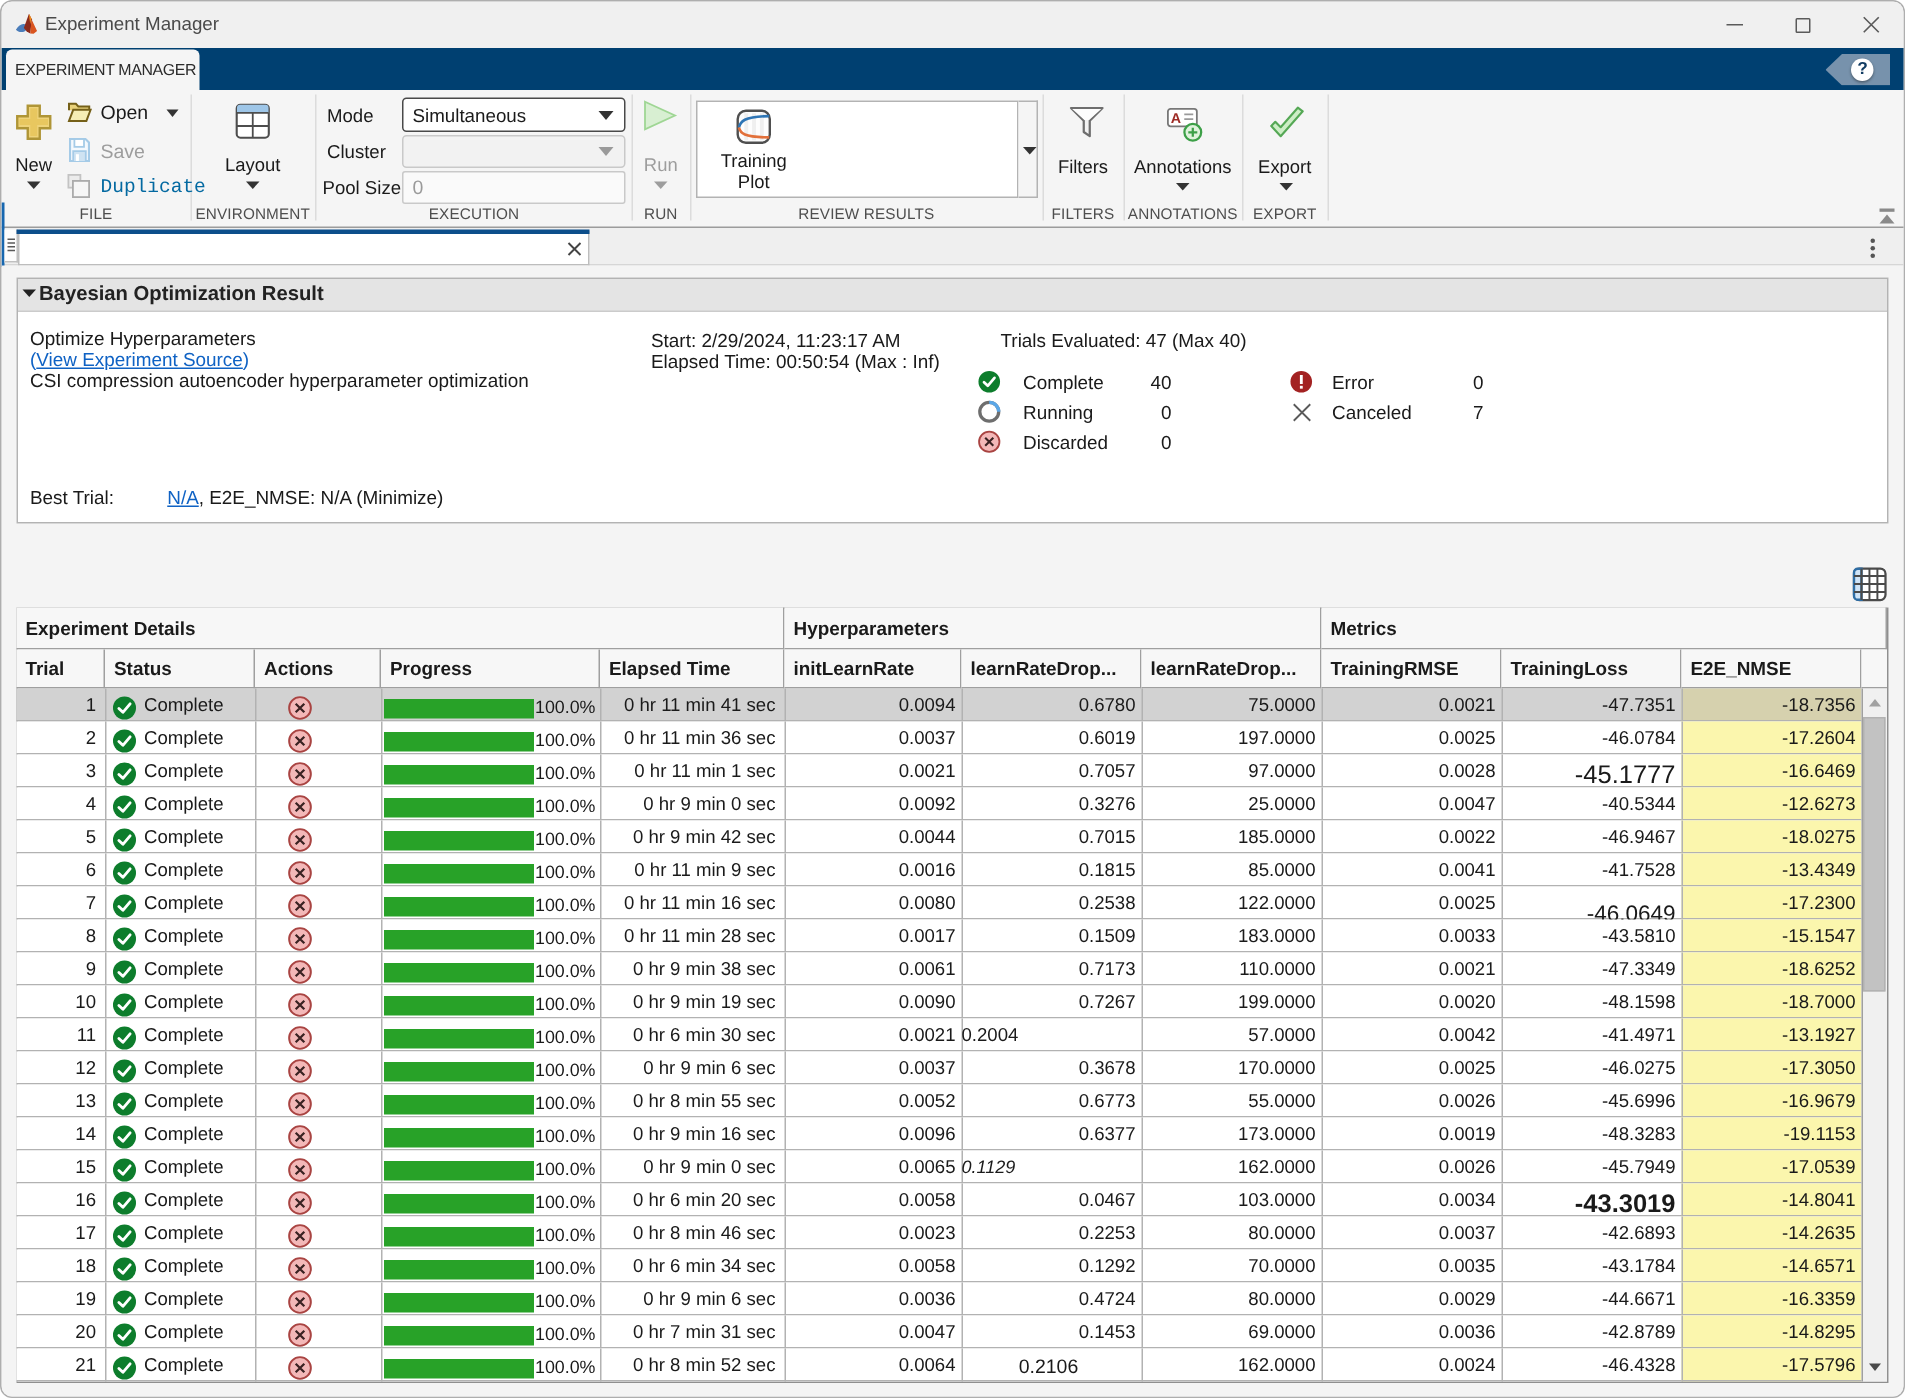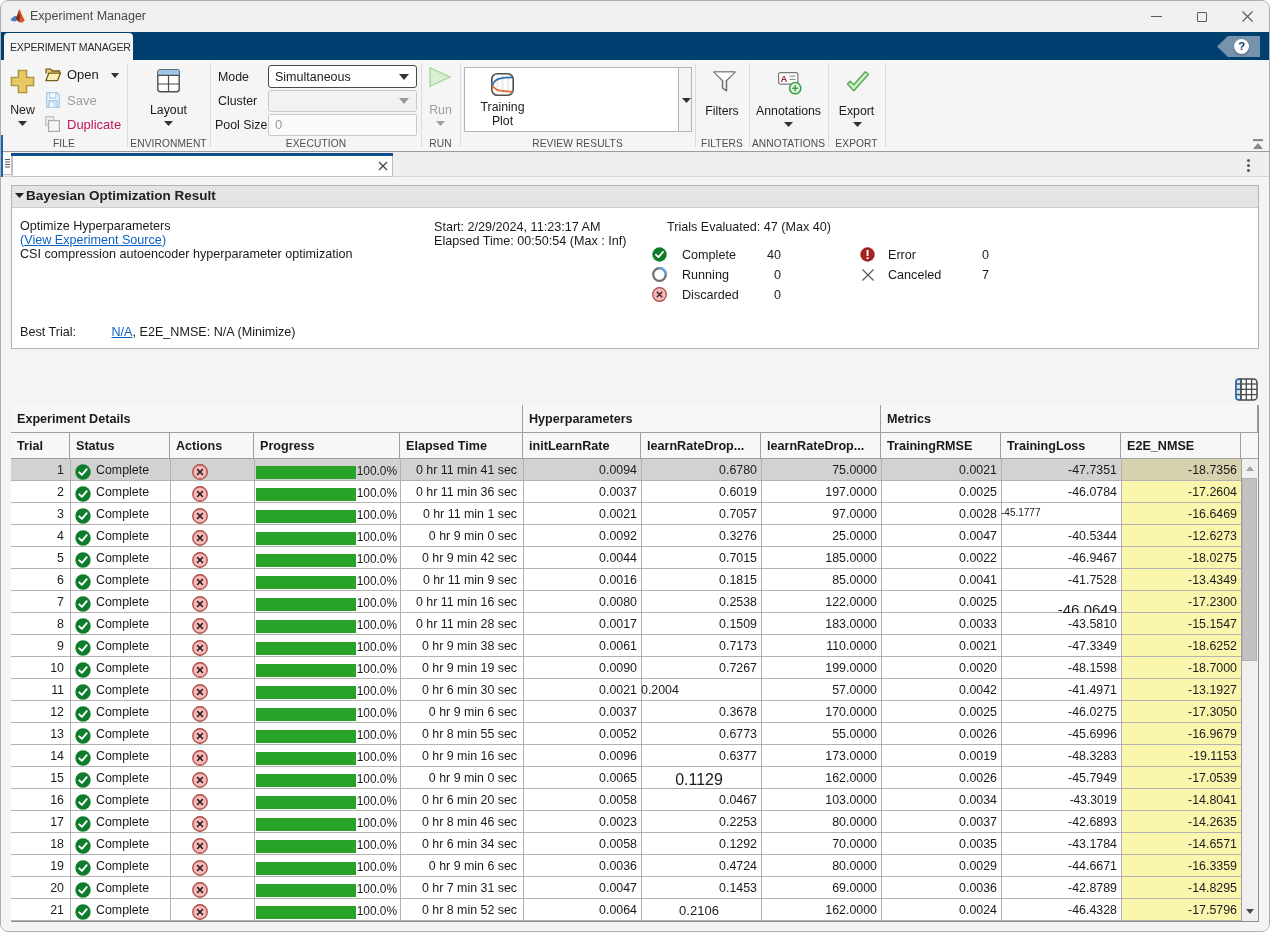--- a/index.html
+++ b/index.html
@@ -58,21 +58,21 @@
 <path d="M0.7,0.7 h10.3 l2.3,2.3 v12.3 h-12.6 z" fill="#f4f9fd" stroke="#a5cbe7" stroke-width="1.4"></path>
 <rect x="3.6" y="0.7" width="6.4" height="5.2" fill="#fff" stroke="#a5cbe7" stroke-width="1.2"></rect>
 <path d="M2.8,15.3 v-6.6 h8.4 v6.6" fill="#cfe3f2" stroke="#a5cbe7" stroke-width="1.2"></path>
 <rect x="4.6" y="10.8" width="2" height="4.5" fill="#fff"></rect>
 </svg>
 <div class="tx" style="left:66px;top:92px;font-size:13px;color:#9d9d9d;">Save</div>
 <svg style="left:44px;top:115px;" width="15" height="16" viewBox="0 0 15 16">
 <rect x="0.6" y="0.6" width="8" height="8.5" fill="#ececec" stroke="#c3c3c3" stroke-width="1.2"></rect>
 <rect x="3.6" y="4.6" width="10.8" height="10.8" fill="#f6f6f6" stroke="#ababab" stroke-width="1.2"></rect>
 </svg>
-<div class="tx" style="left:66px;top:116px;font-size:13px;color:#be185d;">Duplicate</div>
+<div class="tx" style="left:66px;top:116px;font-size:13px;color:#0369a1;font-family:Liberation Mono, monospace;">Duplicate</div>
 <div class="tx" style="left:0;top:137px;width:126px;text-align:center;font-size:10.2px;color:#4e4e4e;letter-spacing:0.1px;">FILE</div>
 <svg style="left:156px;top:68px;" width="23" height="24" viewBox="0 0 23 24">
 <rect x="0.8" y="0.8" width="21.4" height="22" rx="2.5" fill="#fff" stroke="#4d4d4d" stroke-width="1.4"></rect>
 <path d="M1,2.8 a2,2 0 0 1 2,-2 h17 a2,2 0 0 1 2,2 v3.4 h-21 z" fill="#9ec6e8"></path>
 <line x1="1" y1="6.3" x2="22" y2="6.3" stroke="#4d4d4d" stroke-width="1.2"></line>
 <line x1="11.5" y1="6.3" x2="11.5" y2="23" stroke="#4d4d4d" stroke-width="1.2"></line>
 <line x1="1" y1="15" x2="22" y2="15" stroke="#4d4d4d" stroke-width="1.2"></line>
 </svg>
 <div class="tx" style="left:126px;top:102px;width:83px;text-align:center;font-size:12.3px;">Layout</div>
 <svg style="left:163px;top:120px;" width="9" height="5" viewBox="0 0 9 5">
@@ -328,21 +328,21 @@
 <circle cx="7.5" cy="7.5" r="6.8" fill="#f3b8b8" stroke="#a94442" stroke-width="1.2"></circle>
 <path d="M4.8,4.8 L10.2,10.2 M10.2,4.8 L4.8,10.2" stroke="#3a2222" stroke-width="1.4"></path>
 </svg>
 <div class="abs" style="left:255px;top:509px;width:100px;height:12.5px;background:#28a228;"></div>
 <div class="tx" style="left:300px;top:506.5px;width:96px;text-align:right;font-size:11.9px;">100.0%</div>
 <div class="tx" style="left:399px;top:506px;width:117px;text-align:right;font-size:12.4px;">0 hr 11 min 1 sec</div>
 <div class="tx" style="left:522px;top:506px;width:114px;text-align:right;font-size:12.4px;">0.0021</div>
 <div class="tx" style="left:640px;top:506px;width:116px;text-align:right;font-size:12.4px;">0.7057</div>
 <div class="tx" style="left:760px;top:506px;width:116px;text-align:right;font-size:12.4px;">97.0000</div>
 <div class="tx" style="left:880px;top:506px;width:116px;text-align:right;font-size:12.4px;">0.0028</div>
-<div class="tx" style="left:1000px;top:506px;width:116px;font-size:10px;">-45.1777</div>
+<div class="tx" style="left:1000px;top:506px;width:116px;text-align:right;font-size:17px;">-45.1777</div>
 <div class="tx" style="left:1120px;top:506px;width:116px;text-align:right;font-size:12.4px;">-16.6469</div>
 <div class="abs" style="left:10px;top:524px;width:1230px;height:22px;background:#fff;border-bottom:1px solid #b2b2b2;"></div>
 <div class="abs" style="left:1120px;top:524px;width:120px;height:22px;background:#fbf6ad;border-bottom:1px solid #b2b2b2;"></div>
 <div class="abs" style="left:69px;top:524px;width:1px;height:22px;background:#b2b2b2;"></div>
 <div class="abs" style="left:169px;top:524px;width:1px;height:22px;background:#b2b2b2;"></div>
 <div class="abs" style="left:253px;top:524px;width:1px;height:22px;background:#b2b2b2;"></div>
 <div class="abs" style="left:399px;top:524px;width:1px;height:22px;background:#b2b2b2;"></div>
 <div class="abs" style="left:522px;top:524px;width:1px;height:22px;background:#b2b2b2;"></div>
 <div class="abs" style="left:640px;top:524px;width:1px;height:22px;background:#b2b2b2;"></div>
 <div class="abs" style="left:760px;top:524px;width:1px;height:22px;background:#b2b2b2;"></div>
@@ -697,21 +697,21 @@
 </svg>
 <div class="tx" style="left:95px;top:770px;font-size:12.4px;">Complete</div>
 <svg style="left:191px;top:770.5px;" width="16" height="16" viewBox="0 0 15 15">
 <circle cx="7.5" cy="7.5" r="6.8" fill="#f3b8b8" stroke="#a94442" stroke-width="1.2"></circle>
 <path d="M4.8,4.8 L10.2,10.2 M10.2,4.8 L4.8,10.2" stroke="#3a2222" stroke-width="1.4"></path>
 </svg>
 <div class="abs" style="left:255px;top:773px;width:100px;height:12.5px;background:#28a228;"></div>
 <div class="tx" style="left:300px;top:770.5px;width:96px;text-align:right;font-size:11.9px;">100.0%</div>
 <div class="tx" style="left:399px;top:770px;width:117px;text-align:right;font-size:12.4px;">0 hr 9 min 0 sec</div>
 <div class="tx" style="left:522px;top:770px;width:114px;text-align:right;font-size:12.4px;">0.0065</div>
-<div class="tx" style="left:640px;top:770px;width:116px;text-align:center;font-size:16px;">0.1129</div>
+<div class="tx" style="left:640px;top:770px;width:116px;text-align:left;font-size:12px;font-style:italic;">0.1129</div>
 <div class="tx" style="left:760px;top:770px;width:116px;text-align:right;font-size:12.4px;">162.0000</div>
 <div class="tx" style="left:880px;top:770px;width:116px;text-align:right;font-size:12.4px;">0.0026</div>
 <div class="tx" style="left:1000px;top:770px;width:116px;text-align:right;font-size:12.4px;">-45.7949</div>
 <div class="tx" style="left:1120px;top:770px;width:116px;text-align:right;font-size:12.4px;">-17.0539</div>
 <div class="abs" style="left:10px;top:788px;width:1230px;height:22px;background:#fff;border-bottom:1px solid #b2b2b2;"></div>
 <div class="abs" style="left:1120px;top:788px;width:120px;height:22px;background:#fbf6ad;border-bottom:1px solid #b2b2b2;"></div>
 <div class="abs" style="left:69px;top:788px;width:1px;height:22px;background:#b2b2b2;"></div>
 <div class="abs" style="left:169px;top:788px;width:1px;height:22px;background:#b2b2b2;"></div>
 <div class="abs" style="left:253px;top:788px;width:1px;height:22px;background:#b2b2b2;"></div>
 <div class="abs" style="left:399px;top:788px;width:1px;height:22px;background:#b2b2b2;"></div>
@@ -731,21 +731,21 @@
 <circle cx="7.5" cy="7.5" r="6.8" fill="#f3b8b8" stroke="#a94442" stroke-width="1.2"></circle>
 <path d="M4.8,4.8 L10.2,10.2 M10.2,4.8 L4.8,10.2" stroke="#3a2222" stroke-width="1.4"></path>
 </svg>
 <div class="abs" style="left:255px;top:795px;width:100px;height:12.5px;background:#28a228;"></div>
 <div class="tx" style="left:300px;top:792.5px;width:96px;text-align:right;font-size:11.9px;">100.0%</div>
 <div class="tx" style="left:399px;top:792px;width:117px;text-align:right;font-size:12.4px;">0 hr 6 min 20 sec</div>
 <div class="tx" style="left:522px;top:792px;width:114px;text-align:right;font-size:12.4px;">0.0058</div>
 <div class="tx" style="left:640px;top:792px;width:116px;text-align:right;font-size:12.4px;">0.0467</div>
 <div class="tx" style="left:760px;top:792px;width:116px;text-align:right;font-size:12.4px;">103.0000</div>
 <div class="tx" style="left:880px;top:792px;width:116px;text-align:right;font-size:12.4px;">0.0034</div>
-<div class="tx" style="left:1000px;top:792px;width:116px;text-align:right;font-size:12px;">-43.3019</div>
+<div class="tx" style="left:1000px;top:792px;width:116px;text-align:right;font-size:17px;font-weight:bold;">-43.3019</div>
 <div class="tx" style="left:1120px;top:792px;width:116px;text-align:right;font-size:12.4px;">-14.8041</div>
 <div class="abs" style="left:10px;top:810px;width:1230px;height:22px;background:#fff;border-bottom:1px solid #b2b2b2;"></div>
 <div class="abs" style="left:1120px;top:810px;width:120px;height:22px;background:#fbf6ad;border-bottom:1px solid #b2b2b2;"></div>
 <div class="abs" style="left:69px;top:810px;width:1px;height:22px;background:#b2b2b2;"></div>
 <div class="abs" style="left:169px;top:810px;width:1px;height:22px;background:#b2b2b2;"></div>
 <div class="abs" style="left:253px;top:810px;width:1px;height:22px;background:#b2b2b2;"></div>
 <div class="abs" style="left:399px;top:810px;width:1px;height:22px;background:#b2b2b2;"></div>
 <div class="abs" style="left:522px;top:810px;width:1px;height:22px;background:#b2b2b2;"></div>
 <div class="abs" style="left:640px;top:810px;width:1px;height:22px;background:#b2b2b2;"></div>
 <div class="abs" style="left:760px;top:810px;width:1px;height:22px;background:#b2b2b2;"></div>

